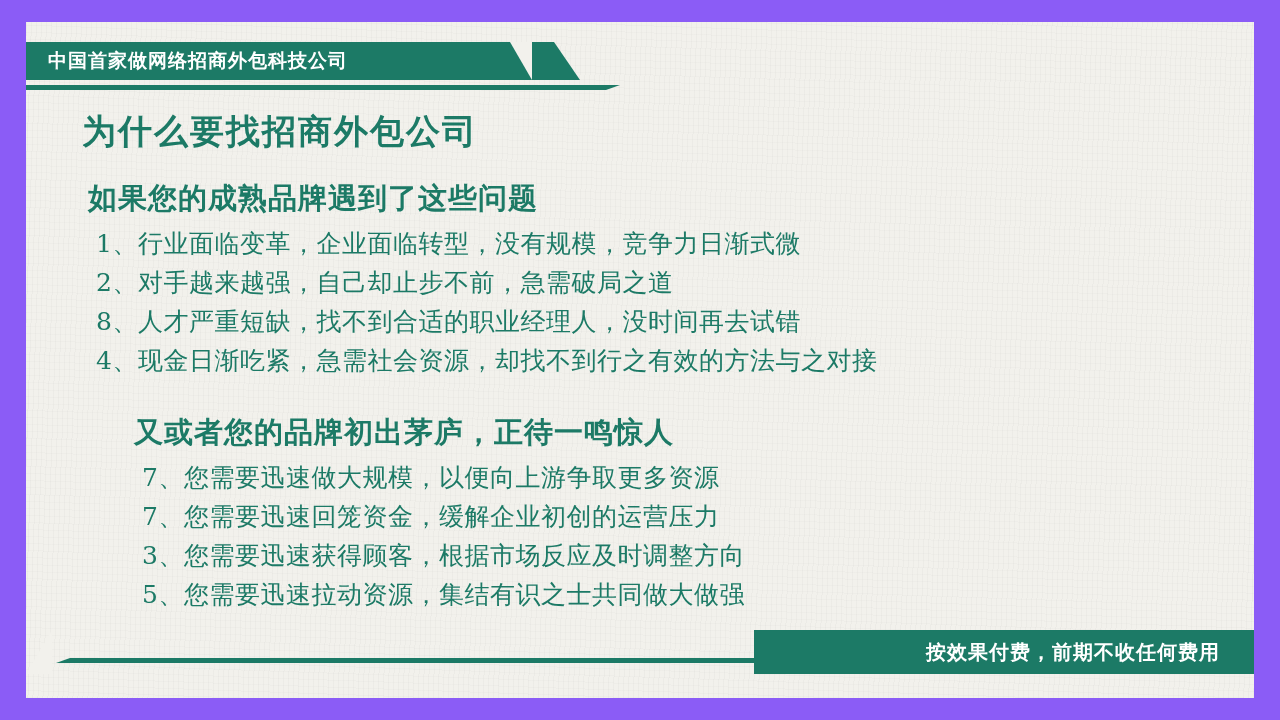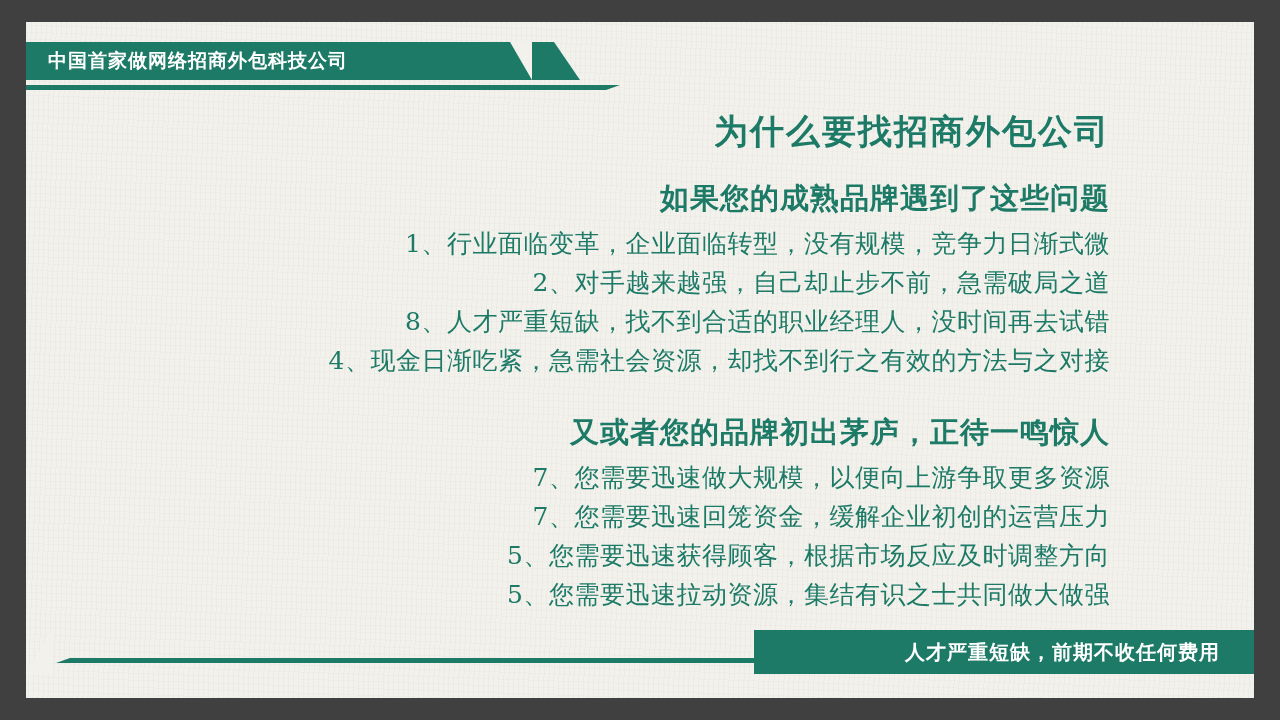--- a/index.html
+++ b/index.html
@@ -11,21 +11,21 @@
     height: 720px;
     overflow: hidden;
     font-family: "Liberation Sans", sans-serif;
     background: #E8912B;
   }
 
   .slide {
     position: relative;
     width: 1280px;
     height: 720px;
-    background: #404040;
+    background: #8b5cf6;
     overflow: hidden;
   }
 
   
   .card {
     position: absolute;
     left: 26px;
     top: 22px;
     width: 1228px;
     height: 676px;
@@ -161,21 +161,20 @@
     z-index: 3;
   }
 
   
   .content {
     position: absolute;
     left: 0;
     top: 86px;
     width: 1084px;
     z-index: 5;
-    text-align: right;
   }
 
   .main-title {
     margin: 0 0 0 56px;
     color: #1C7A66;
     font-size: 34px;
     font-weight: bold;
     letter-spacing: 2px;
     line-height: 46px;
   }
@@ -237,27 +236,27 @@
           <li>8、人才严重短缺，找不到合适的职业经理人，没时间再去试错</li>
           <li>4、现金日渐吃紧，急需社会资源，却找不到行之有效的方法与之对接</li>
         </ul>
       </div>
 
       <div class="section second">
         <h2 class="section-head">又或者您的品牌初出茅庐，正待一鸣惊人</h2>
         <ul class="bullet-list">
           <li>7、您需要迅速做大规模，以便向上游争取更多资源</li>
           <li>7、您需要迅速回笼资金，缓解企业初创的运营压力</li>
-          <li>5、您需要迅速获得顾客，根据市场反应及时调整方向</li>
+          <li>3、您需要迅速获得顾客，根据市场反应及时调整方向</li>
           <li>5、您需要迅速拉动资源，集结有识之士共同做大做强</li>
         </ul>
       </div>
     </div>
 
     <div class="bottom-rule-head"></div>
     <div class="bottom-rule"></div>
     <div class="bottom-banner">
-      <span class="bottom-banner-text">人才严重短缺，前期不收任何费用</span>
+      <span class="bottom-banner-text">按效果付费，前期不收任何费用</span>
     </div>
     <div class="bottom-notch"></div>
 
   </div>
 </div>
 
 </body></html>

